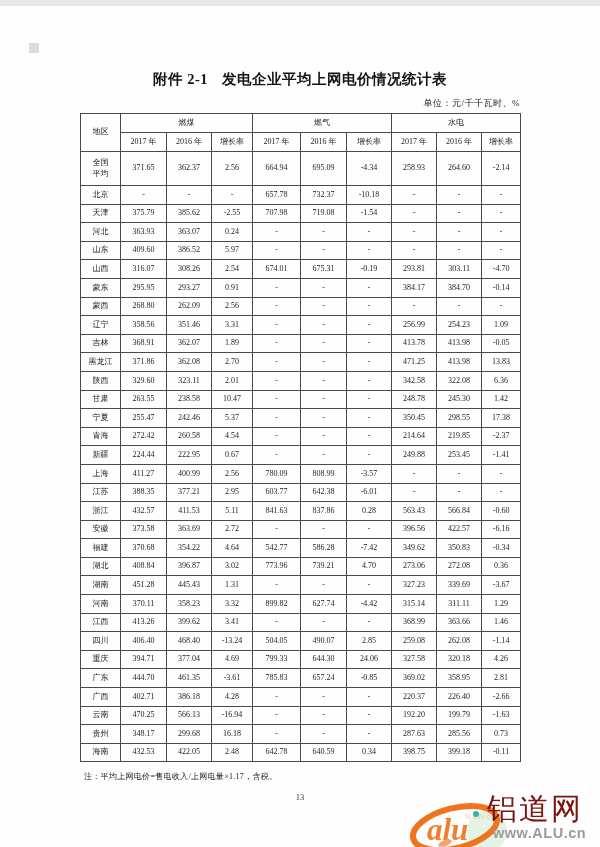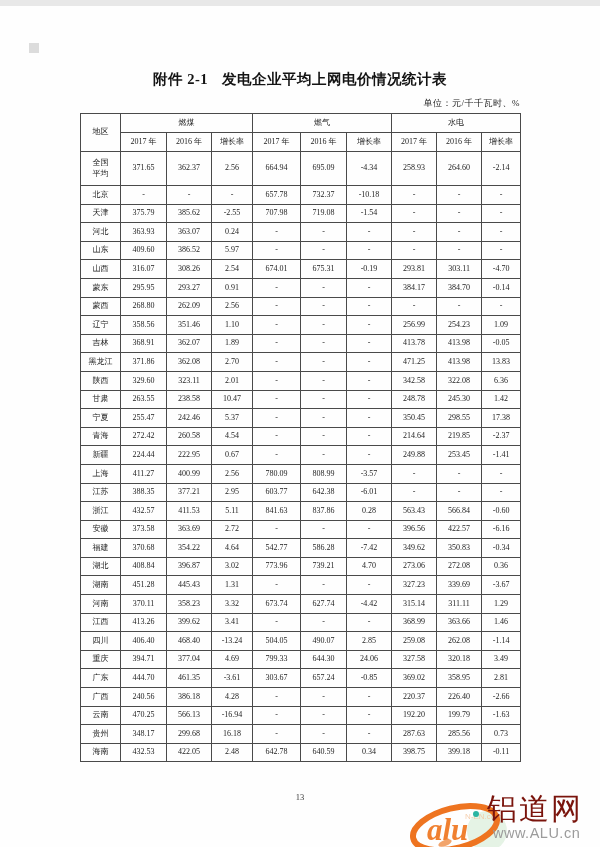--- a/index.html
+++ b/index.html
@@ -12,21 +12,21 @@
   .price-table{position:absolute;top:107px;left:80px;width:440px;border-collapse:collapse;table-layout:fixed;font-size:8px;color:#1c1c1c;}
   .price-table th,.price-table td{border:1px solid #4a4a4a;text-align:center;vertical-align:middle;padding:0;font-weight:normal;line-height:1.3;overflow:hidden;}
   .price-table thead th{height:18px;}
   .price-table tbody td{height:17.6px;}
   .price-table tbody tr.tall td{height:33px;}
   .footnote{position:absolute;top:765px;left:84px;font-size:8px;color:#222;letter-spacing:.3px;}
   .page-number{position:absolute;top:786px;left:0;width:100%;text-align:center;font-size:8.5px;color:#3a3a3a;}
   .logo{position:absolute;top:792px;right:1px;width:192px;height:55px;}
   .logo-mark{position:absolute;left:0;top:1px;}
   .logo-name{position:absolute;left:80px;top:-4px;font-size:30px;font-weight:normal;letter-spacing:2px;color:#7a140c;font-family:"Liberation Sans",sans-serif;line-height:1;}
-  .logo-url{position:absolute;left:86px;top:27px;font-size:14.5px;font-weight:normal;color:#9b9b9b;font-family:"Liberation Sans",sans-serif;letter-spacing:.5px;}
+  .logo-url{position:absolute;left:86px;top:27px;font-size:14.5px;font-weight:bold;color:#9b9b9b;font-family:"Liberation Sans",sans-serif;letter-spacing:.5px;}
 </style>
 </head>
 <body>
 
 <div class="page">
 
   <div class="scan-artifact"></div>
 
   <div class="title">
     <span class="t-prefix">附件 2-1</span><span>发电企业平均上网电价情况统计表</span>
@@ -160,21 +160,21 @@
           <td>-</td>
           <td>-</td>
           <td>-</td>
           <td>-</td>
           <td>-</td>
         </tr>
         <tr>
           <td>辽宁</td>
           <td>358.56</td>
           <td>351.46</td>
-          <td>1.10</td>
+          <td>3.31</td>
           <td>-</td>
           <td>-</td>
           <td>-</td>
           <td>256.99</td>
           <td>254.23</td>
           <td>1.09</td>
         </tr>
         <tr>
           <td>吉林</td>
           <td>368.91</td>
@@ -341,21 +341,21 @@
           <td>-</td>
           <td>327.23</td>
           <td>339.69</td>
           <td>-3.67</td>
         </tr>
         <tr>
           <td>河南</td>
           <td>370.11</td>
           <td>358.23</td>
           <td>3.32</td>
-          <td>673.74</td>
+          <td>899.82</td>
           <td>627.74</td>
           <td>-4.42</td>
           <td>315.14</td>
           <td>311.11</td>
           <td>1.29</td>
         </tr>
         <tr>
           <td>江西</td>
           <td>413.26</td>
           <td>399.62</td>
@@ -382,37 +382,37 @@
         <tr>
           <td>重庆</td>
           <td>394.71</td>
           <td>377.04</td>
           <td>4.69</td>
           <td>799.33</td>
           <td>644.30</td>
           <td>24.06</td>
           <td>327.58</td>
           <td>320.18</td>
-          <td>3.49</td>
+          <td>4.26</td>
         </tr>
         <tr>
           <td>广东</td>
           <td>444.70</td>
           <td>461.35</td>
           <td>-3.61</td>
-          <td>303.67</td>
+          <td>785.83</td>
           <td>657.24</td>
           <td>-0.85</td>
           <td>369.02</td>
           <td>358.95</td>
           <td>2.81</td>
         </tr>
         <tr>
           <td>广西</td>
-          <td>240.56</td>
+          <td>402.71</td>
           <td>386.18</td>
           <td>4.28</td>
           <td>-</td>
           <td>-</td>
           <td>-</td>
           <td>220.37</td>
           <td>226.40</td>
           <td>-2.66</td>
         </tr>
         <tr>
@@ -447,20 +447,21 @@
           <td>642.78</td>
           <td>640.59</td>
           <td>0.34</td>
           <td>398.75</td>
           <td>399.18</td>
           <td>-0.11</td>
         </tr>
       </tbody>
   </table>
 
+  <div class="footnote">注：平均上网电价=售电收入/上网电量×1.17，含税。</div>
 
   <div class="page-number">13</div>
 
   <div class="logo">
     <svg class="logo-mark" width="100" height="54" viewBox="0 0 100 54">
       <circle cx="80" cy="32" r="20" fill="#d7ecd7" opacity="0.65"></circle>
       <text x="58" y="20" font-size="8" fill="#f3c39b" opacity="0.8" font-family="sans-serif">N-EN.com</text>
       <g transform="rotate(-14 48 29)">
         <ellipse cx="48" cy="29" rx="43" ry="20" fill="none" stroke="#ee7420" stroke-width="6"></ellipse>
       </g>

